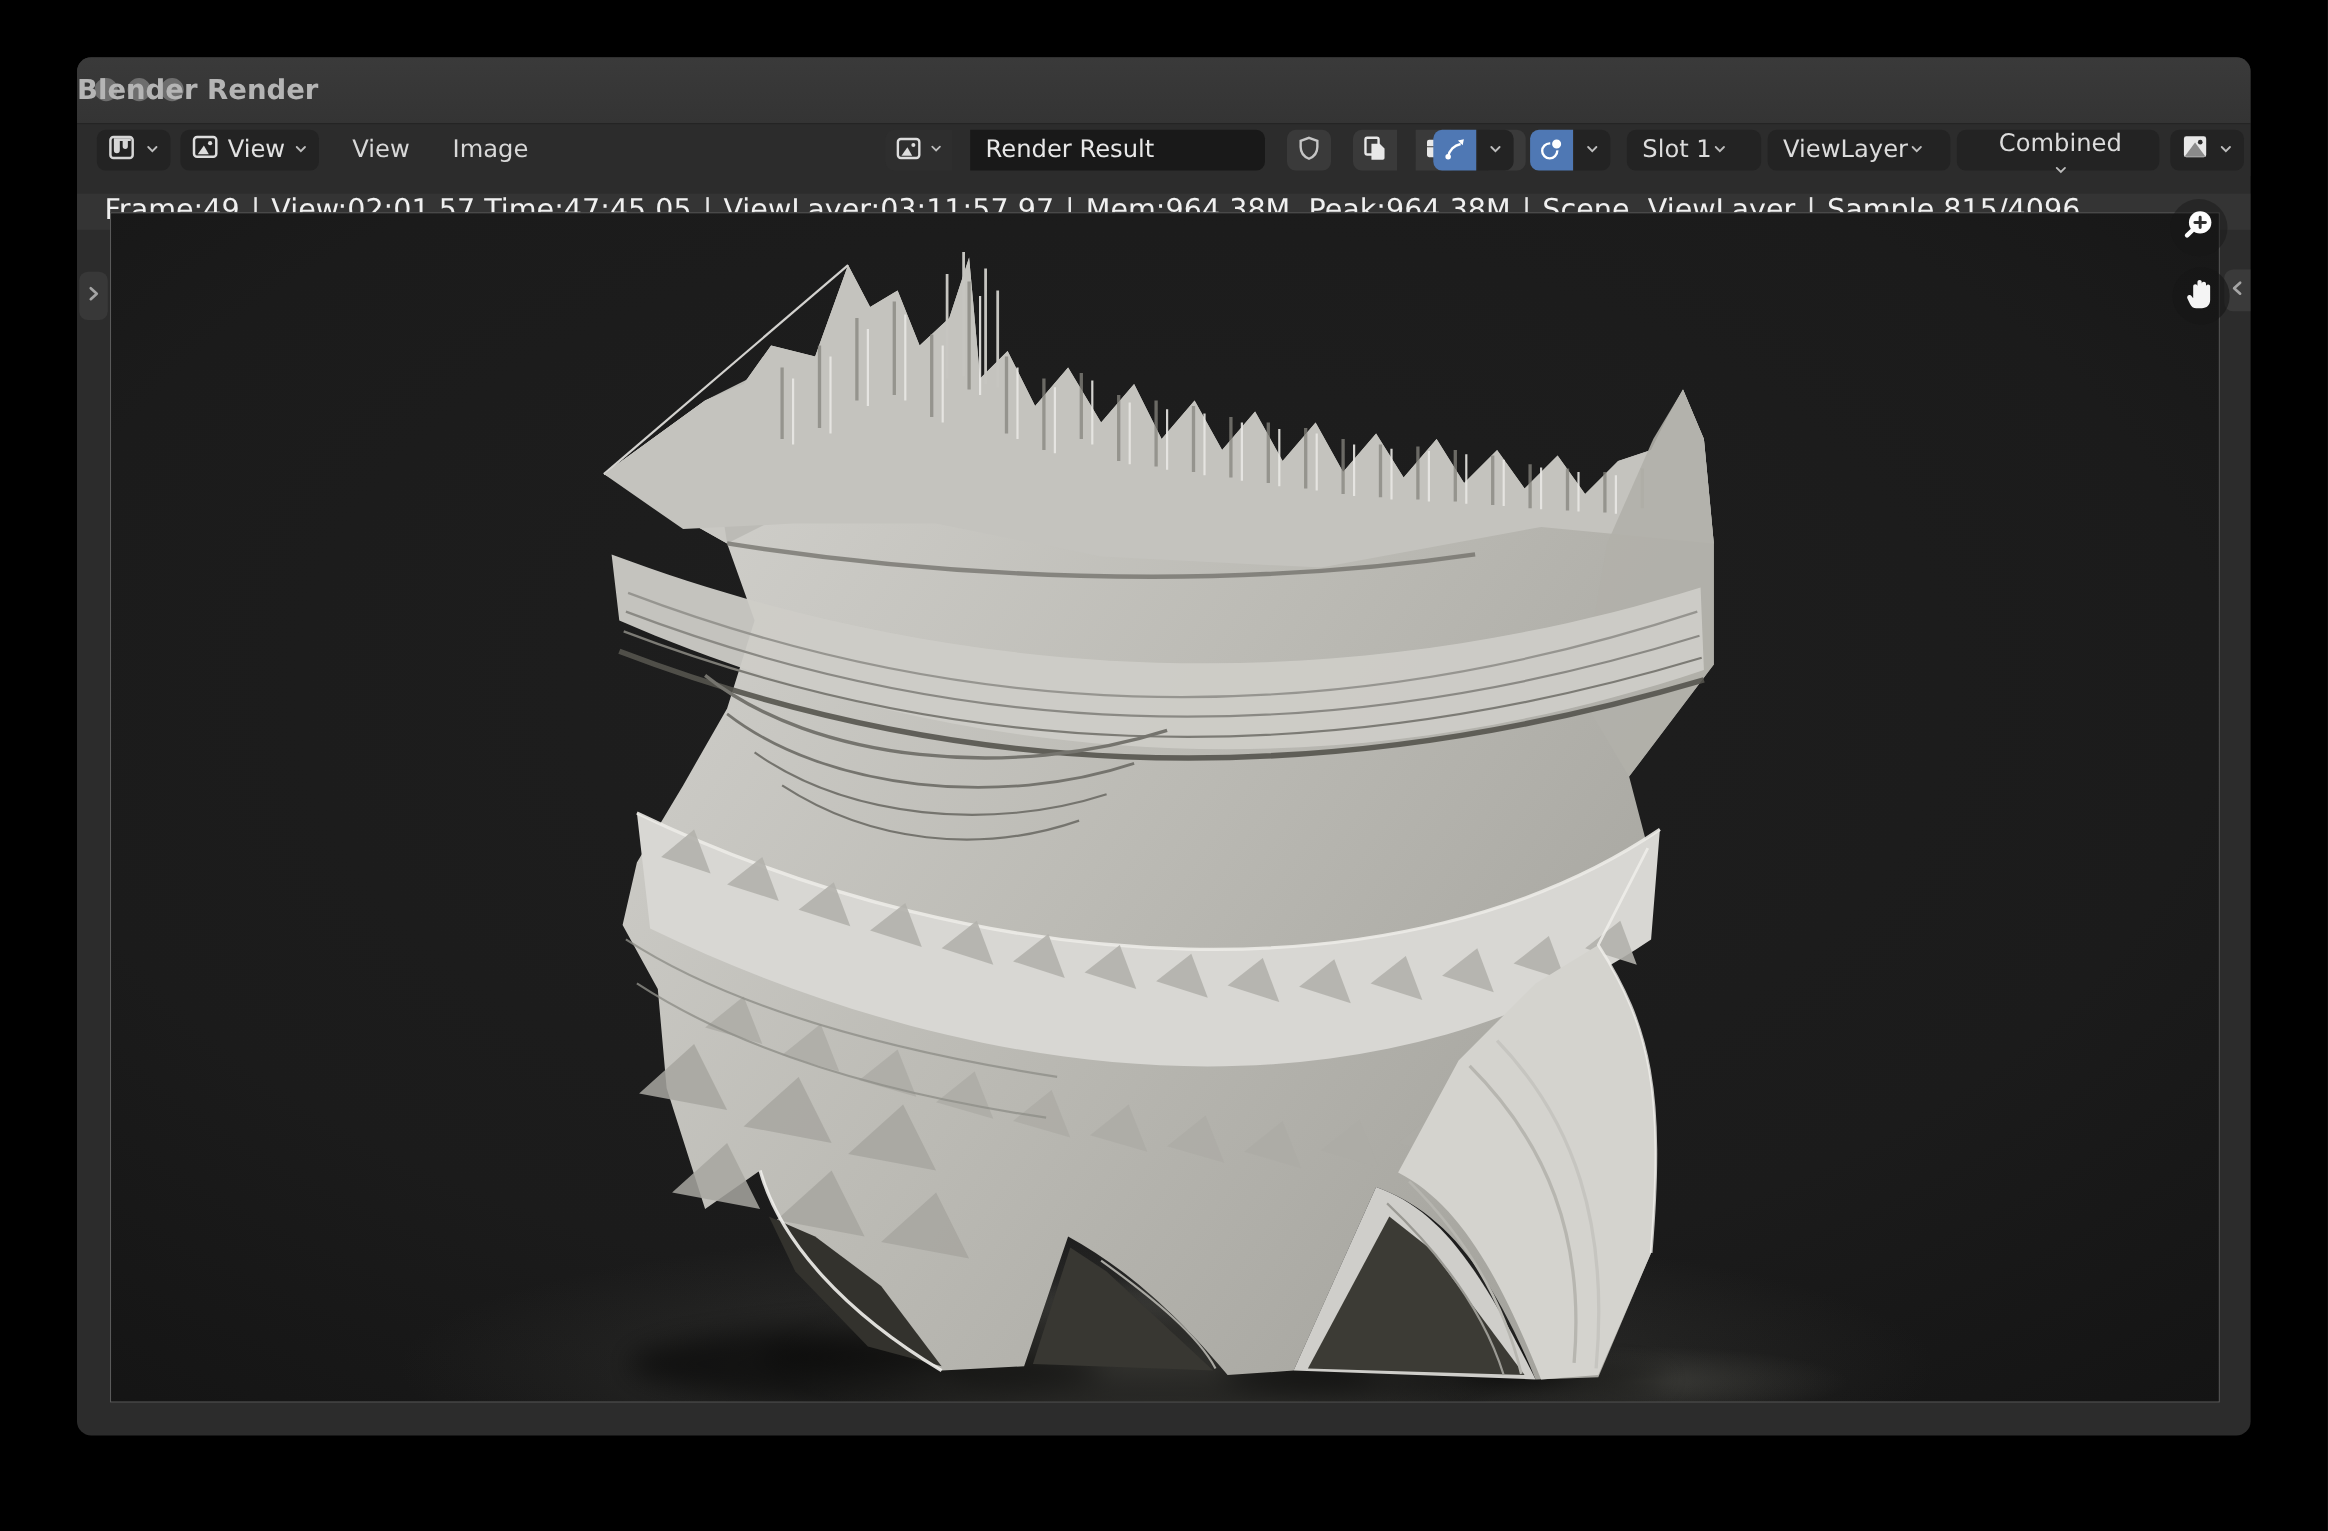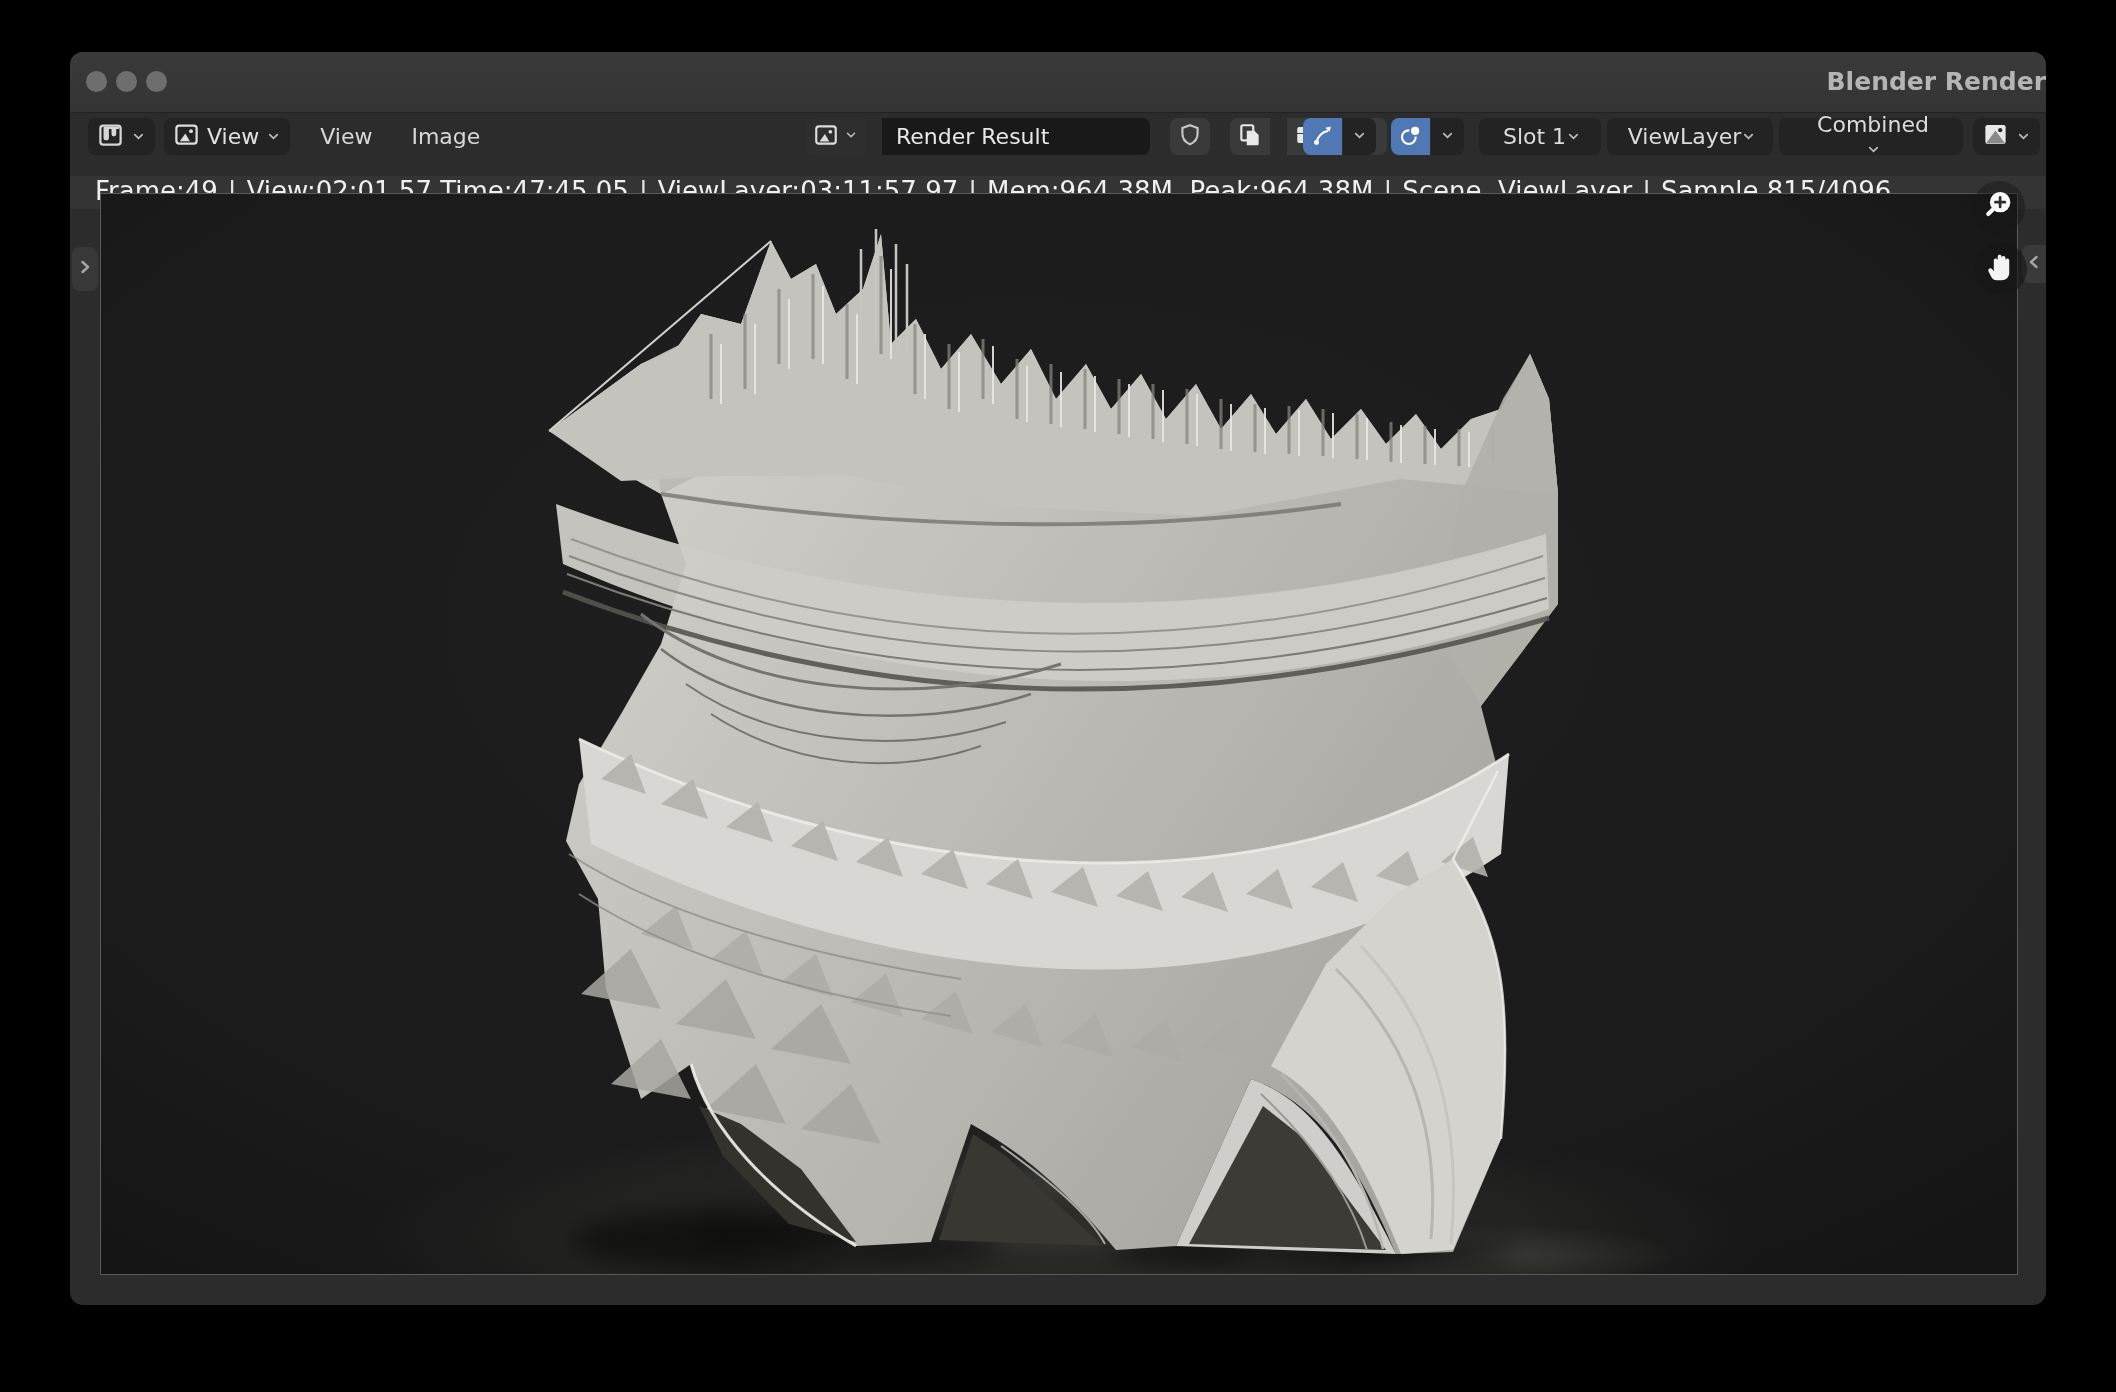--- a/index.html
+++ b/index.html
@@ -17,21 +17,21 @@
   
   .titlebar{
     position:absolute;left:0;top:0;right:0;height:60px;
     background:linear-gradient(#3a3a3a,#343434);
     border-bottom:1px solid #222;
   }
   .traffic{position:absolute;left:16px;top:19px;display:flex;gap:9px;}
   .light{width:21px;height:21px;border-radius:50%;background:#6e6e6e;}
   .wtitle{
     position:absolute;left:0;right:0;top:0;height:60px;line-height:60px;
-    text-align:right;color:#b5b5b5;font-size:25px;font-weight:bold;
+    text-align:left;color:#b5b5b5;font-size:25px;font-weight:bold;
   }
   
   .header{
     position:absolute;left:0;top:61px;right:0;height:47px;
     background:#2c2c2c;
   }
   .cluster{position:absolute;top:5px;height:37px;display:flex;align-items:center;}
   .cl-left{left:18px;gap:9px;}
   .cl-mid{left:735px;gap:16px;}
   .cl-right{left:1233px;}
@@ -60,21 +60,21 @@
     width:39px;height:37px;border:none;border-radius:8px 0 0 8px;
     display:inline-flex;align-items:center;justify-content:center;
   }
   .toggle-on{background:#4f78b4;}
   .chevseg{
     width:33px;height:37px;background:#232323;border:none;border-radius:0 8px 8px 0;
     margin-left:1px;display:inline-flex;align-items:center;justify-content:center;
   }
   .select{
     height:37px;background:#232323;border-radius:8px;margin-right:6px;
-    display:inline-flex;align-items:center;justify-content:center;
+    display:inline-flex;align-items:center;justify-content:flex-start;
     color:#dcdcdc;font-size:22px;padding:0 10px 0 14px;box-sizing:border-box;
   }
   .sel-slot{width:122px;}
   .sel-layer{width:166px;}
   .sel-pass{width:184px;margin-right:10px;flex-direction:column;}
   
   .statusbar{
     position:absolute;left:0;top:108px;right:0;height:33px;background:#343434;
     color:#f0f0f0;font-size:26px;display:flex;align-items:flex-start;padding-left:25px;
     white-space:pre;

